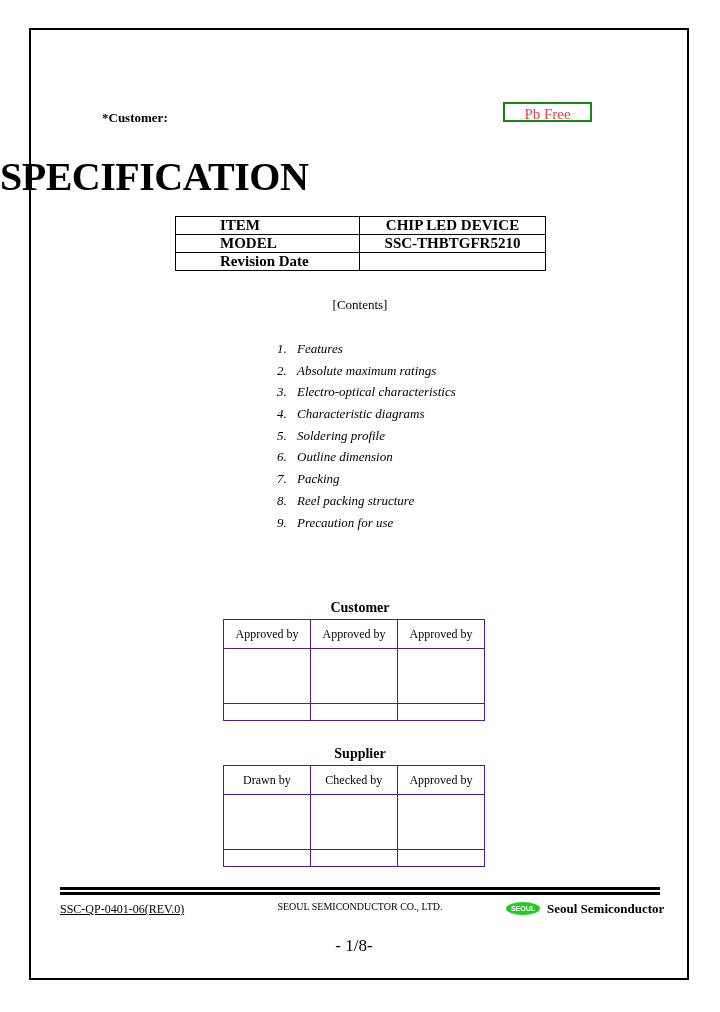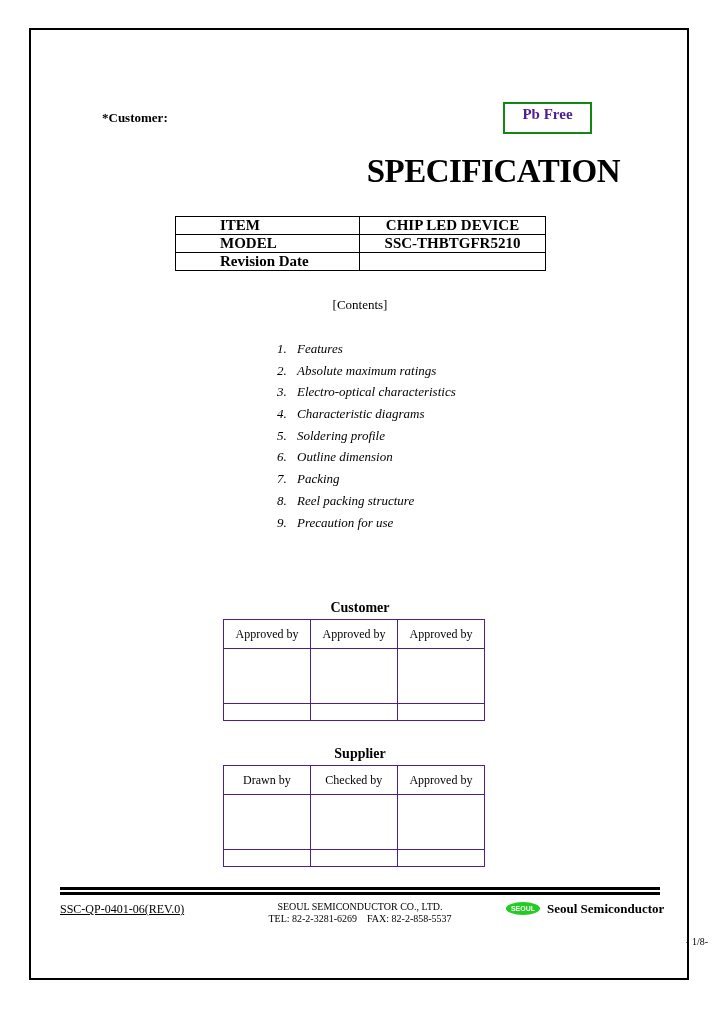--- a/index.html
+++ b/index.html
@@ -2,24 +2,24 @@
 <html><head>
   <meta charset="utf-8">
   <style>
     html, body { margin: 0; padding: 0; background: #ffffff; }
     body { width: 720px; height: 1012px; position: relative; overflow: hidden;
            font-family: "Liberation Serif", "DejaVu Serif", serif; color: #000; }
     .page-border { position: absolute; left: 29px; top: 28px; width: 660px; height: 952px;
                    border: 2px solid #000; box-sizing: border-box; }
     .abs { position: absolute; }
     .customer-label { left: 102px; top: 110px; font-size: 13px; font-weight: bold; }
-    .pbfree { left: 503px; top: 102px; width: 89px; height: 32px; border: 2px solid #118811;
-              box-sizing: border-box; color: #4c1d95; font-weight: bold; font-size: 15px;
+    .pbfree { left: 503px; top: 102px; width: 89px; height: 20px; border: 2px solid #118811;
+              box-sizing: border-box; color: #ef4444; font-weight: normal; font-size: 15px;
               text-align: center; line-height: 20px; }
-    .title { left: 0; width: 620px; top: 153px; text-align: right; font-size: 33px;
+    .title { left: 0; width: 620px; top: 153px; text-align: left; font-size: 40px;
              font-weight: bold; letter-spacing: -0.5px; }
     table.info { position: absolute; left: 175px; top: 216px; width: 371px;
                  border-collapse: collapse; font-size: 15px; font-weight: bold; }
     table.info td { border: 1px solid #000; height: 17px; padding: 0; line-height: 17px; }
     table.info td.k { width: 184px; padding-left: 44px; box-sizing: border-box; }
     table.info td.v { text-align: center; }
     .contents-title { left: 0; width: 720px; top: 297px; text-align: center; font-size: 13px; }
     ol.toc { position: absolute; left: 277px; top: 338px; margin: 0; padding: 0;
              list-style: none; font-size: 13px; }
     ol.toc li { height: 21.7px; line-height: 21.7px; white-space: nowrap; font-style: italic; }
@@ -28,21 +28,21 @@
     table.approve { position: absolute; left: 223px; width: 262px; border-collapse: collapse;
                     font-size: 12px; }
     table.approve td { border: 1px solid #4c1d95; width: 87px; padding: 0; text-align: center; }
     table.approve tr.h td { height: 28px; }
     table.approve tr.s td { height: 54px; }
     table.approve tr.d td { height: 16px; }
     .rule1 { left: 60px; top: 887px; width: 600px; height: 3px; background: #000; }
     .rule2 { left: 60px; top: 892px; width: 600px; height: 3px; background: #000; }
     .docno { left: 60px; top: 902px; font-size: 12px; text-decoration: underline; }
     .addr { left: 0; width: 720px; top: 901px; text-align: center; font-size: 10px; line-height: 11.5px; }
-    .pageno { left: 0; width: 708px; top: 936px; text-align: right; font-size: 10px; }
+    .pageno { left: 0; width: 708px; top: 936px; text-align: center; font-size: 17px; }
     .logo { left: 506px; top: 902px; width: 34px; height: 13px; background: #22cc22;
             border-radius: 50%; color: #fff; font-size: 7px; text-align: center;
             line-height: 13px; font-family: "Liberation Sans", sans-serif; font-weight: bold; }
     .logo-text { left: 547px; top: 901px; font-size: 13px; font-weight: bold; }
   </style>
 </head>
 <body>
 
 <div class="page-border"></div>
 
@@ -121,18 +121,17 @@
   </tr>
 </tbody>
   </table>
 
 <div class="abs rule1"></div>
 <div class="abs rule2"></div>
 
 <div class="abs docno">SSC-QP-0401-06(REV.0)</div>
 <div class="abs addr">
   <div>SEOUL SEMICONDUCTOR CO., LTD.</div>
-  <div style="white-space:pre;">TEL: 82-2-3281-6269    FAX: 82-2-858-5537</div>
 </div>
 <div class="abs pageno">- 1/8-</div>
 
 <div class="abs logo">SEOUL</div>
 <div class="abs logo-text">Seoul Semiconductor</div>
 
 </body></html>

